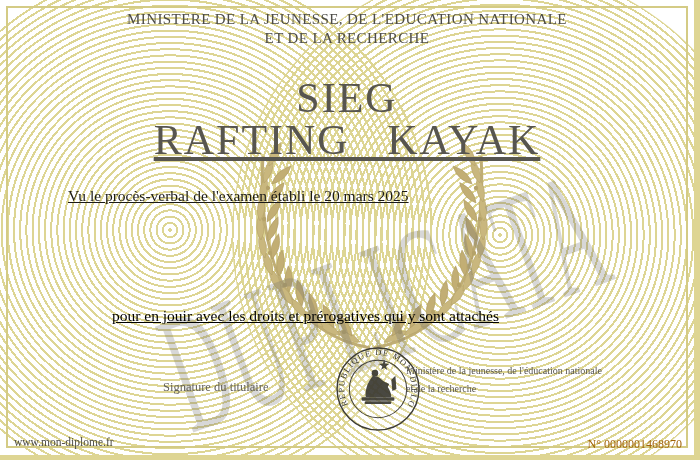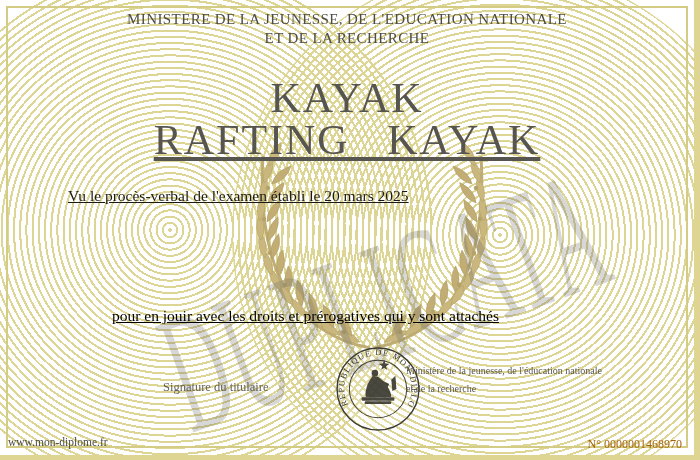--- a/index.html
+++ b/index.html
@@ -24,21 +24,21 @@
   .header.l2{top:30px;}
   .title{position:absolute;width:100%;text-align:center;color:#57554f;font-size:42px;letter-spacing:2px;white-space:pre;}
   .title.l1{top:74px;}
   .title.l2{top:116px;text-decoration:underline;}
   .bodyline{position:absolute;left:68px;color:#1b1a17;font-size:15.5px;white-space:pre;text-decoration:underline;}
   .rights{position:absolute;left:112px;top:307px;color:#000000;font-size:15.5px;white-space:pre;text-decoration:underline;}
   .signature{position:absolute;left:163px;top:380px;color:#615f58;font-size:12.5px;}
   .ministry{position:absolute;left:406px;color:#57554e;font-size:10px;white-space:pre;}
   .ministry.l1{top:365px;}
   .ministry.l2{top:383px;}
-  .footer-left{position:absolute;left:8px;top:436px;color:#4c4b45;font-size:11.5px;}
+  .footer-left{position:absolute;left:14px;top:436px;color:#4c4b45;font-size:11.5px;}
   .footer-right{position:absolute;right:12px;top:437px;color:#a16207;font-size:12px;}
   .seal{position:absolute;left:334px;top:345px;width:88px;height:88px;z-index:5;}
 </style>
 </head>
 <body>
 
 <div class="page">
 
   <div class="rosette left"></div>
   <div class="rosette right"></div>
@@ -108,21 +108,21 @@
       <path d="M56,34 L60,30 L61,43 L57,45 Z"></path>
       <rect x="27" y="51" width="32" height="3.4" rx="1"></rect>
       <rect x="30" y="55" width="26" height="2.6" rx="1"></rect>
     </g>
   </svg>
 
   <div class="textlayer">
     <div class="header l1">MINISTERE DE LA JEUNESSE, DE L'EDUCATION NATIONALE</div>
     <div class="header l2">ET DE LA RECHERCHE</div>
 
-    <div class="title l1">KAYAK</div>
+    <div class="title l1">SIEG</div>
     <div class="title l2">RAFTING   KAYAK</div>
 
     <div class="bodyline" style="top:187px">Vu le procès-verbal de l'examen établi le 20 mars 2025</div>
 
     <div class="rights">pour en jouir avec les droits et prérogatives qui y sont attachés</div>
 
     <div class="signature">Signature du titulaire</div>
 
     <div class="ministry l1">Ministère de la jeunesse, de l'éducation nationale</div>
     <div class="ministry l2">et de la recherche</div>

